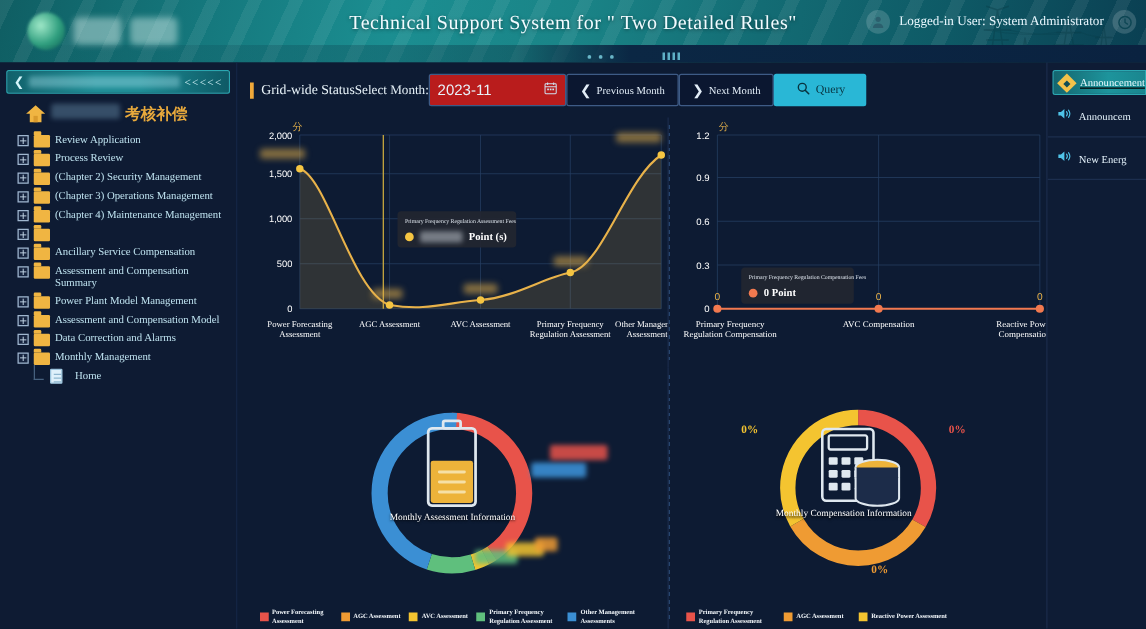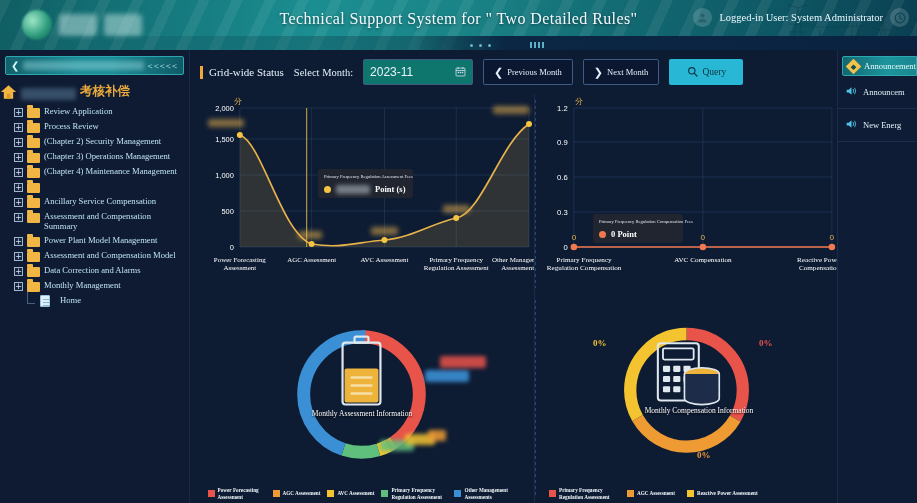--- a/index.html
+++ b/index.html
@@ -90,22 +90,22 @@
     color: #bfeef5; font-size: 9px;
   }
   .side-collapse .chev-left { font-size: 10px; color:#d5f6fb; }
   .side-collapse .arrows { letter-spacing: 1px; font-size: 9px; color: #d9f7fc; }
   .side-collapse .maskbar {
     flex: 1; height: 9px; margin: 0 4px;
     background: rgba(180,235,245,.38); filter: blur(2px); border-radius: 2px;
   }
 
   .tree-root {
-    display: flex; align-items: flex-end; gap: 4px;
-    padding: 6px 0 4px 0;
+    display: flex; align-items: flex-start; gap: 4px;
+    padding: 6px 0 4px 20px;
   }
   .home-ico { width: 17px; height: 16px; position: relative; }
   .root-mask {
     width: 55px; height: 12px; background: rgba(150,200,230,.30);
     filter: blur(2.2px); border-radius: 2px;
   }
   .root-cn { color: #e8a93c; font-size: 12.5px; font-weight: bold; font-family: "DejaVu Sans", sans-serif; }
 
   .tree { padding: 0 0 0 14px; }
   .tnode {
@@ -145,33 +145,33 @@
     border-left: 1px solid #46607e; border-bottom: 1px solid #46607e;
     margin-top: -6px; margin-right: 1px;
   }
 
   
   .main {
     flex: 1; position: relative; background: #0d1b33;
     display: flex; flex-direction: column;
   }
   .toolbar {
-    height: 44px; display: flex; align-items: center; gap: 10px;
+    height: 44px; display: flex; align-items: center; 
     padding: 0 10px; position: relative;
   }
   .tb-title {
     display: flex; align-items: center; gap: 6px;
     color: #e9f4fa; font-size: 11px;
   }
   .tb-title .bar {
     width: 3px; height: 13px; background: #f0a93a; display: block;
   }
   .tb-sel-label { color:#e6f1f8; font-size: 10.5px; }
   .month-box {
-    width: 110px; height: 26px; background: #0f766e;
+    width: 110px; height: 26px; background: #b91c1c;
     border: 1px solid #3e5b86; border-radius: 2px;
     display: flex; align-items: center; justify-content: space-between;
     padding: 0 6px;
   }
   .month-val { color: #e8f2fa; font-size: 12px; font-family: "Liberation Sans", sans-serif; }
   .cal-ico { color: #cfe0f0; font-size: 11px; }
   .btn-nav {
     height: 26px; padding: 0 10px; min-width: 74px;
     background: #0b1730; border: 1px solid #3e5b86; border-radius: 2px;
     color: #e3eef8; font-size: 8.5px;
@@ -236,21 +236,21 @@
   
   .rightpanel {
     width: 80px; flex: 0 0 80px;
     background: #0e1c35; border-left: 1px solid #1a2b4b;
     position: relative; overflow: hidden;
   }
   .ann-head {
     margin: 6px 0 0 4px; height: 20px;
     background: linear-gradient(90deg,#14666f,#1d949c 60%,#1a868f);
     border: 1px solid #2ba8b2; border-radius: 2px 0 0 2px;
-    display:flex; align-items:center; gap:5px; padding-left:5px;
+    display:flex; align-items:center; gap:5px; padding-left:5px;text-decoration:underline;
   }
   .diamond {
     width:11px;height:11px;background:#f3c24a;transform:rotate(45deg);
     display:flex;align-items:center;justify-content:center;
   }
   .diamond i { width:4px;height:4px;background:#0e4d55;display:block; }
   .ann-title { color:#eafcff; font-size:8.5px; white-space:nowrap; }
   .ann-item {
     display:flex; align-items:center; gap:6px;
     padding: 10px 0 10px 8px; border-bottom:1px solid #1c2e4e;
@@ -650,21 +650,21 @@
                 <g>
                   <ellipse cx="15" cy="-16" rx="17" ry="6" fill="#edb33a" stroke="#dfe8ef" stroke-width="1.6"></ellipse>
                   <path d="M-2 -16 v8 a17 6 0 0 0 34 0 v-8" fill="#1c2c49" stroke="#dfe8ef" stroke-width="1.6"></path>
                   <path d="M-2 -8 v8 a17 6 0 0 0 34 0 v-8" fill="#1c2c49" stroke="#dfe8ef" stroke-width="1.6"></path>
                   <path d="M-2 0 v8 a17 6 0 0 0 34 0 v-8" fill="#1c2c49" stroke="#dfe8ef" stroke-width="1.6"></path>
                 </g>
               </g>
             </g>
           </svg>
 
-          <div class="donut-center-lab" style="top:112px; width:160px; left:164px;">
+          <div class="donut-center-lab" style="top:112px; width:160px; left:140px;">
             <div>Monthly Compensation Information</div>
           </div>
 
           <span class="pctlab" style="left:58px; top:44px; color:#f4c430;">0%</span>
           <span class="pctlab" style="left:224px; top:44px; color:#e8534a;">0%</span>
           <span class="pctlab" style="left:162px; top:156px; color:#ef9b33;">0%</span>
 
           <div class="legend" style="justify-content:flex-start; padding-left:14px; gap:12px;">
             <span class="lg-item">
               <span class="lg-sw" style="background:#e8534a"></span>

